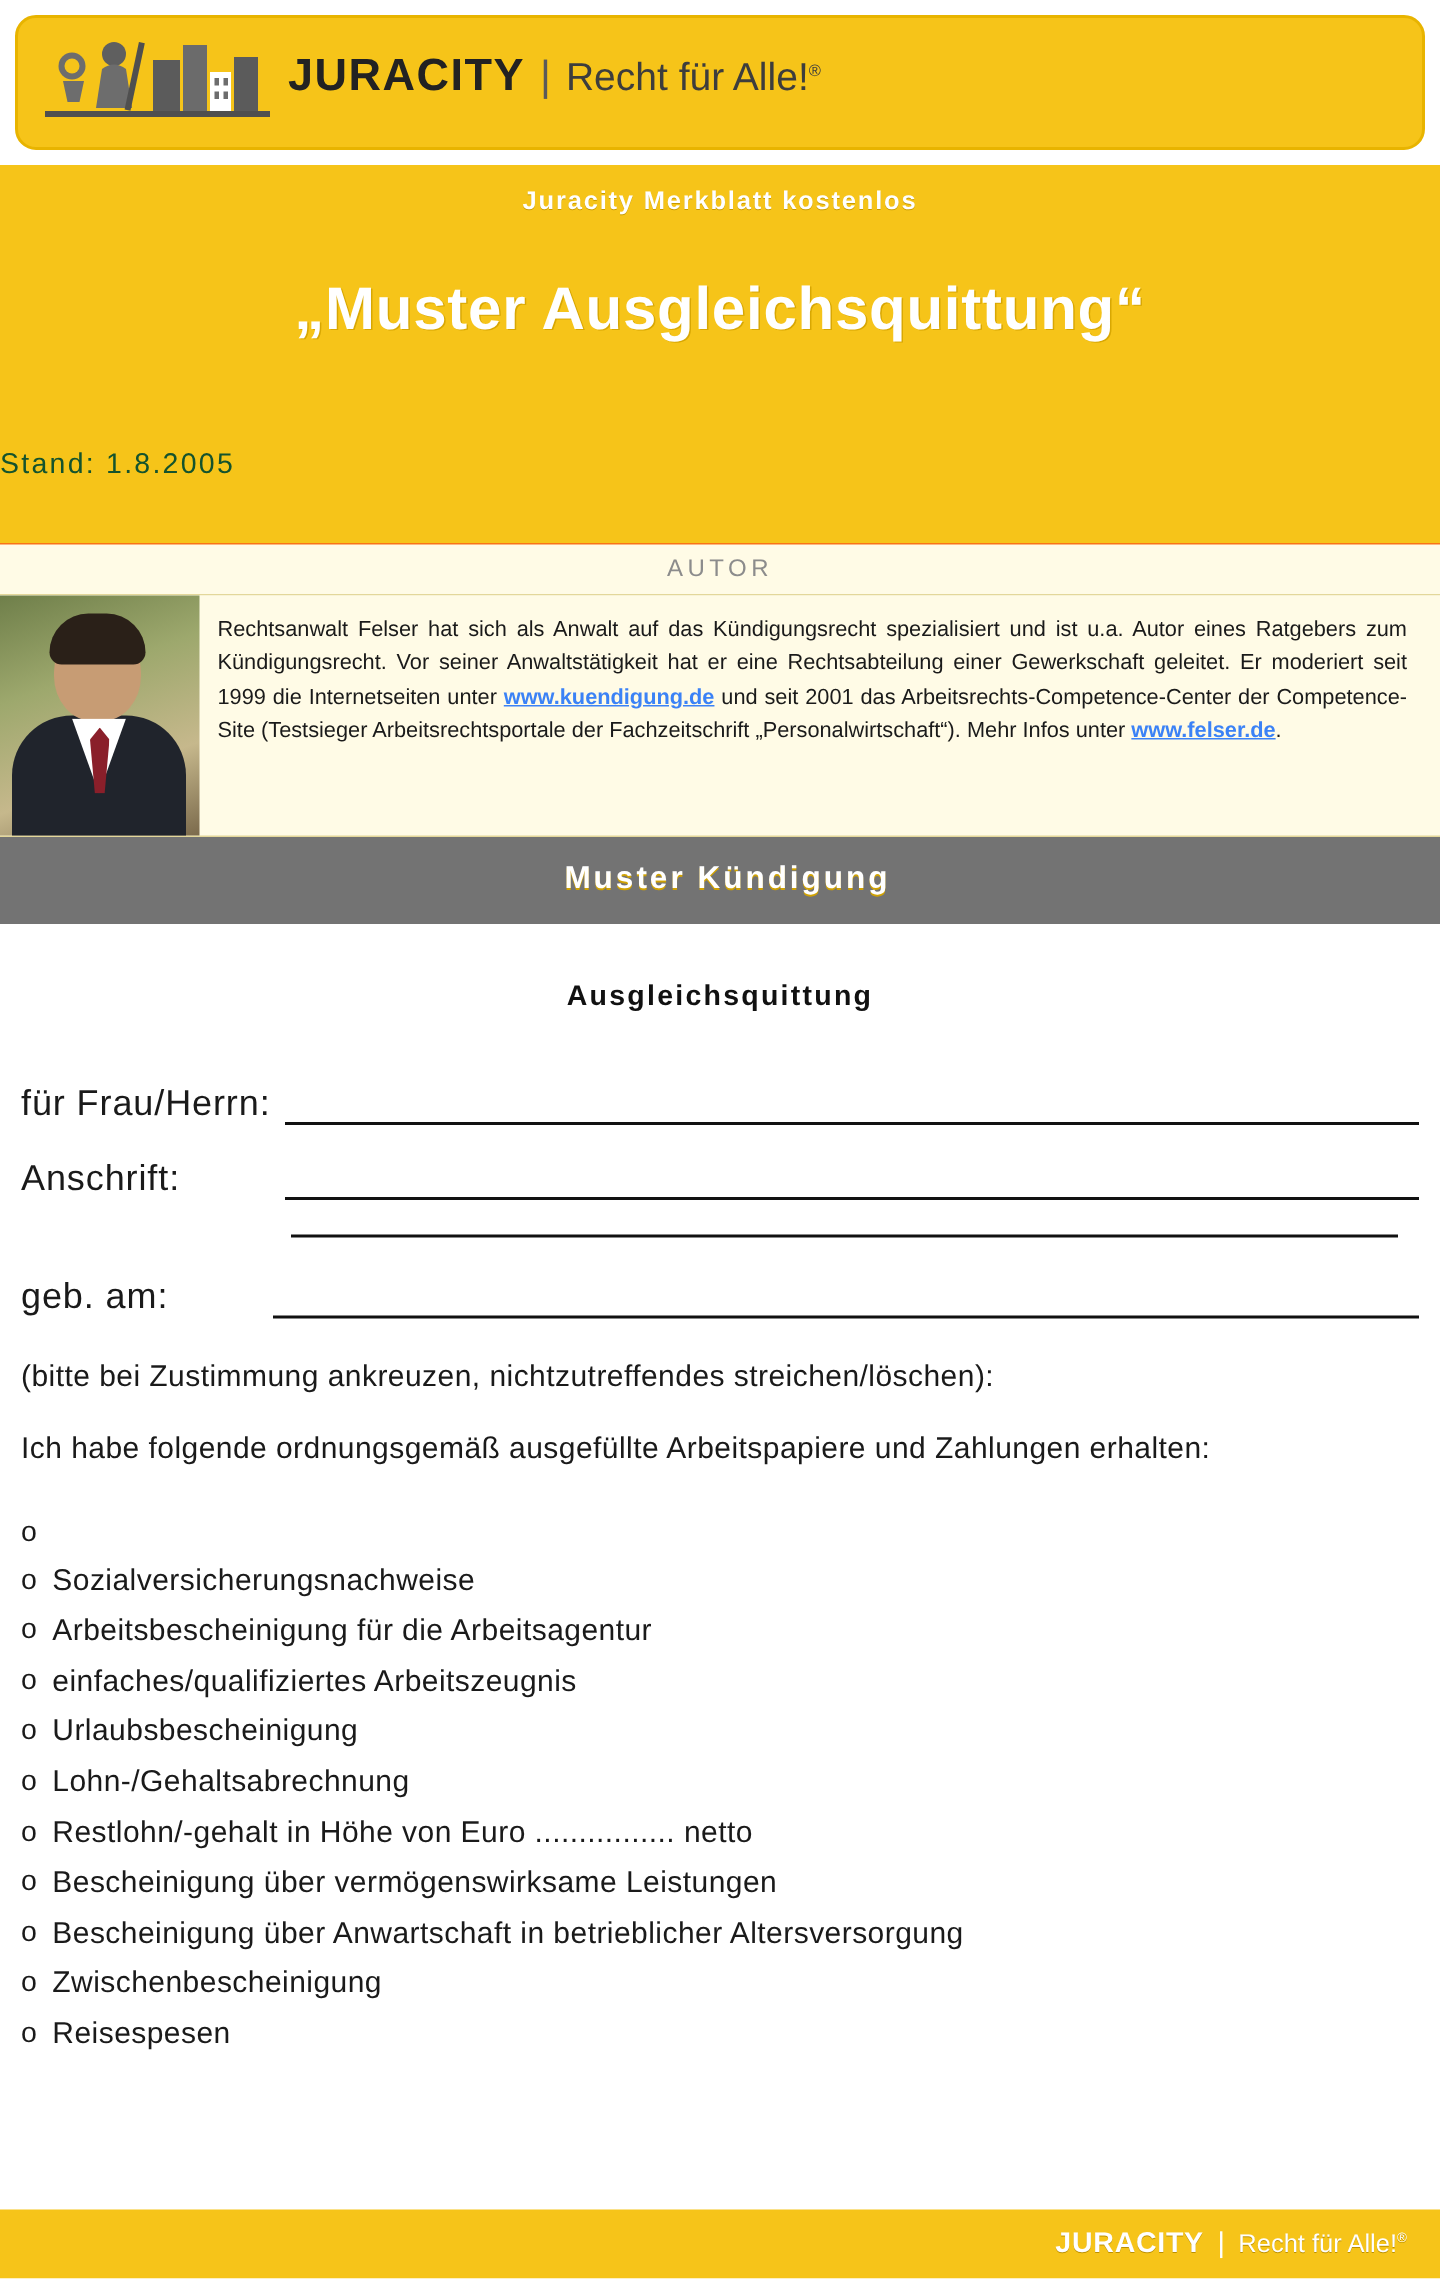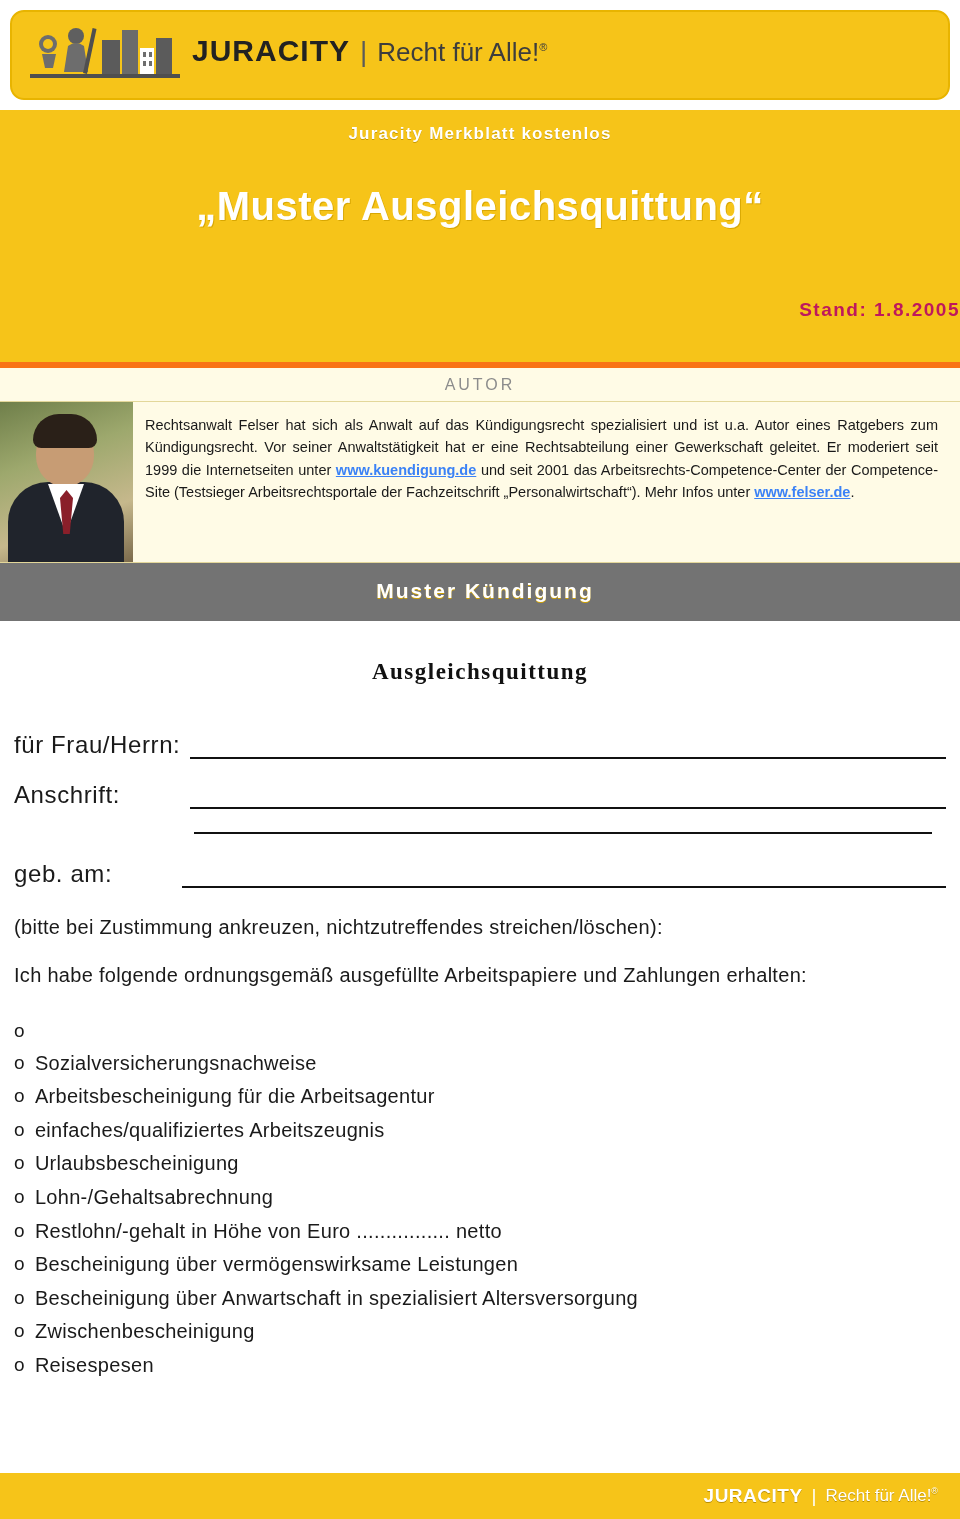--- a/index.html
+++ b/index.html
@@ -82,36 +82,36 @@
   .doc-title {
     text-align: center;
     font-size: 40px;
     font-weight: bold;
     color: #ffffff;
     text-shadow: 1px 1px 0 #d8a703;
     letter-spacing: 0.5px;
     margin-bottom: 70px;
   }
   .doc-date {
-    text-align: right;
+    text-align: left;
     font-size: 19px;
-    font-weight: bold;
+    font-weight: normal;
     letter-spacing: 1.5px;
-    color: #be185d;
+    color: #14532d;
     margin-bottom: 6px;
   }
 
   
   .autor-wrap {
     position: relative;
     background: #ffffff;
   }
   .autor-head {
     background: #fffbe6;
-    border-top: 6px solid #f97316;
+    border-top: 1px solid #f97316;
     border-bottom: 1px solid #e3d79a;
     text-align: center;
     font-size: 16px;
     letter-spacing: 3px;
     color: #8c8c8c;
     padding: 8px 0 7px 0;
   }
   .autor-body {
     display: flex;
     background: #fffbe6;
@@ -196,26 +196,25 @@
     color: #ffffff;
     text-shadow: 0 1px 0 #d0a203;
   }
 
   
   .doc-body {
     padding: 26px 14px 0 14px;
   }
   .sub-title {
     text-align: center;
-    font-size: 23px;
+    font-size: 19px;
     font-weight: bold;
     letter-spacing: 1.5px;
     color: #111;
     margin: 12px 0 46px 0;
-    font-family: Liberation Serif, serif;
   }
   .field-row {
     display: flex;
     align-items: flex-end;
     margin-bottom: 22px;
     font-size: 24px;
     letter-spacing: 0.6px;
   }
   .field-label {
     white-space: nowrap;
@@ -397,21 +396,21 @@
     <div class="check-item">
       <span class="check-box">o</span>
       <span>Restlohn/-gehalt in Höhe von Euro ................ netto</span>
     </div>
     <div class="check-item">
       <span class="check-box">o</span>
       <span>Bescheinigung über vermögenswirksame Leistungen</span>
     </div>
     <div class="check-item">
       <span class="check-box">o</span>
-      <span>Bescheinigung über Anwartschaft in spezialisiert Altersversorgung</span>
+      <span>Bescheinigung über Anwartschaft in betrieblicher Altersversorgung</span>
     </div>
     <div class="check-item">
       <span class="check-box">o</span>
       <span>Zwischenbescheinigung</span>
     </div>
     <div class="check-item">
       <span class="check-box">o</span>
       <span>Reisespesen</span>
     </div>
   </div>

